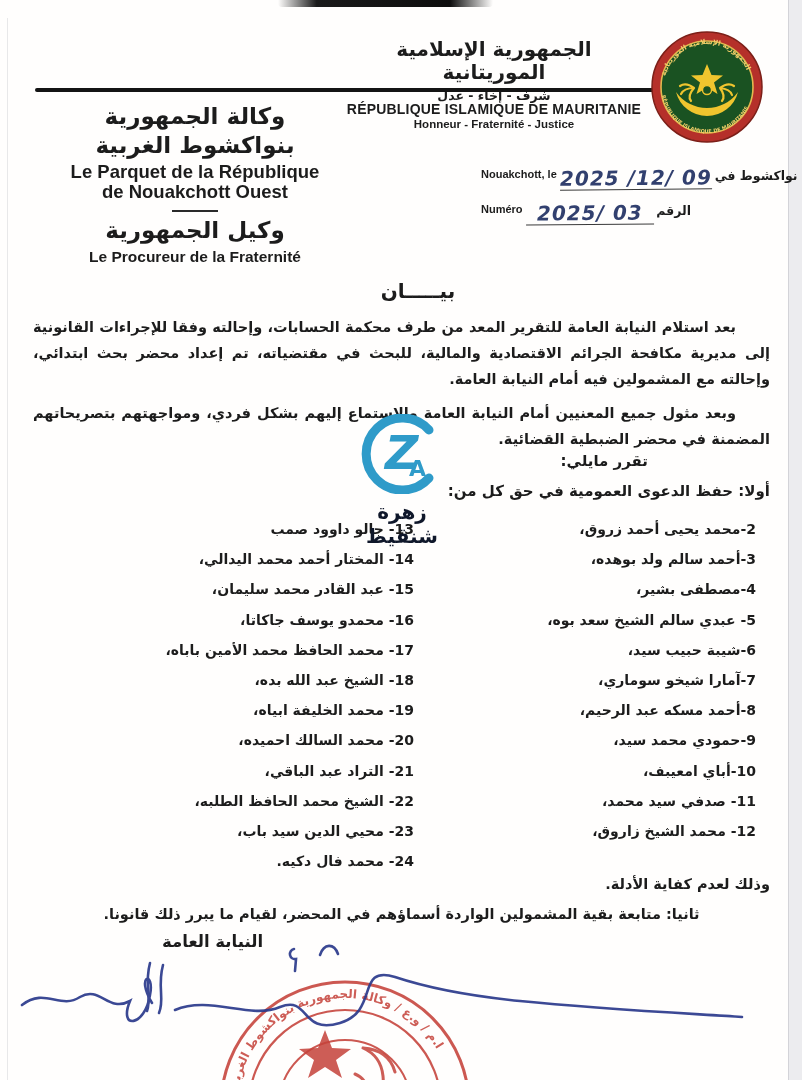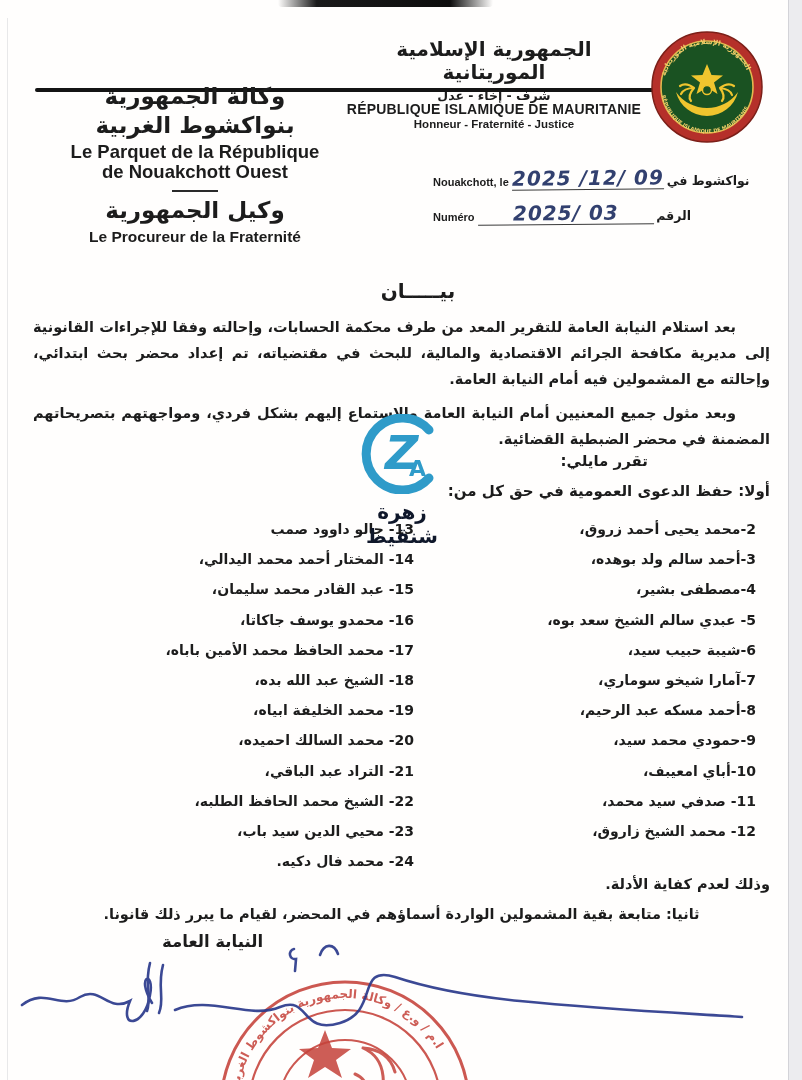--- a/index.html
+++ b/index.html
@@ -16,31 +16,31 @@
   
   .hr-line{position:absolute;left:35px;top:88px;width:724px;height:3.5px;background:#141414;border-radius:2px;}
   .nat-ar{position:absolute;left:360px;top:38px;width:268px;text-align:center;}
   .nat-ar .t1{font-size:20px;font-weight:bold;line-height:1.15;}
   .nat-ar .t2{font-size:12.5px;font-weight:bold;margin-top:4px;}
   .nat-fr{position:absolute;left:345px;top:101px;width:298px;text-align:center;font-family:"Liberation Sans",sans-serif;}
   .nat-fr .t1{font-size:14px;font-weight:bold;letter-spacing:.2px;}
   .nat-fr .t2{font-size:11.5px;font-weight:bold;margin-top:1px;}
   .emblem{position:absolute;left:650px;top:30px;width:114px;height:114px;z-index:3;}
 
-  .office{position:absolute;left:52px;top:82px;width:286px;text-align:center;}
+  .office{position:absolute;left:52px;top:102px;width:286px;text-align:center;}
   .office .ar1{font-size:23px;font-weight:bold;line-height:1.25;}
   .office .fr1{font-family:"Liberation Sans",sans-serif;font-size:18.5px;font-weight:600;line-height:1.12;margin-top:2px;}
   .office .fr2{font-family:"Liberation Sans",sans-serif;font-size:18.5px;font-weight:600;line-height:1.12;}
   .office .div{width:46px;height:2px;background:#2a2a2a;margin:7px auto 5px auto;}
   .office .ar2{font-size:23px;font-weight:bold;line-height:1.2;}
   .office .fr3{font-family:"Liberation Sans",sans-serif;font-size:15.5px;font-weight:600;margin-top:3px;}
 
   
   .meta{position:absolute;left:433px;top:168px;width:258px;}
-  .meta .row{display:flex;align-items:flex-end;margin-bottom:13px;}
+  .meta .row{display:flex;align-items:flex-start;margin-bottom:13px;margin-left:48px;}
   .meta .lab-fr{font-family:"Liberation Sans",sans-serif;font-size:11px;font-weight:bold;white-space:nowrap;padding-bottom:2px;}
   .meta .lab-ar{font-size:12.5px;font-weight:bold;white-space:nowrap;padding-bottom:2px;}
   .meta .val{flex:1;text-align:center;border-bottom:1.6px solid #3a3a3a;margin:0 3px;
     font-style:italic;font-weight:bold;font-size:20px;color:#32406f;letter-spacing:1px;transform:rotate(-.5deg);line-height:1;padding-bottom:1px;white-space:nowrap;}
 
   
   .doc-title{position:absolute;left:48px;top:279px;width:740px;text-align:center;font-size:20px;font-weight:bold;}
   .para{position:absolute;left:33px;width:737px;direction:rtl;text-align:justify;font-weight:bold;font-size:14.5px;line-height:26px;}
   .p1{top:314px;height:80px;text-indent:34px;}
   .p2{top:400px;height:54px;text-indent:34px;}

